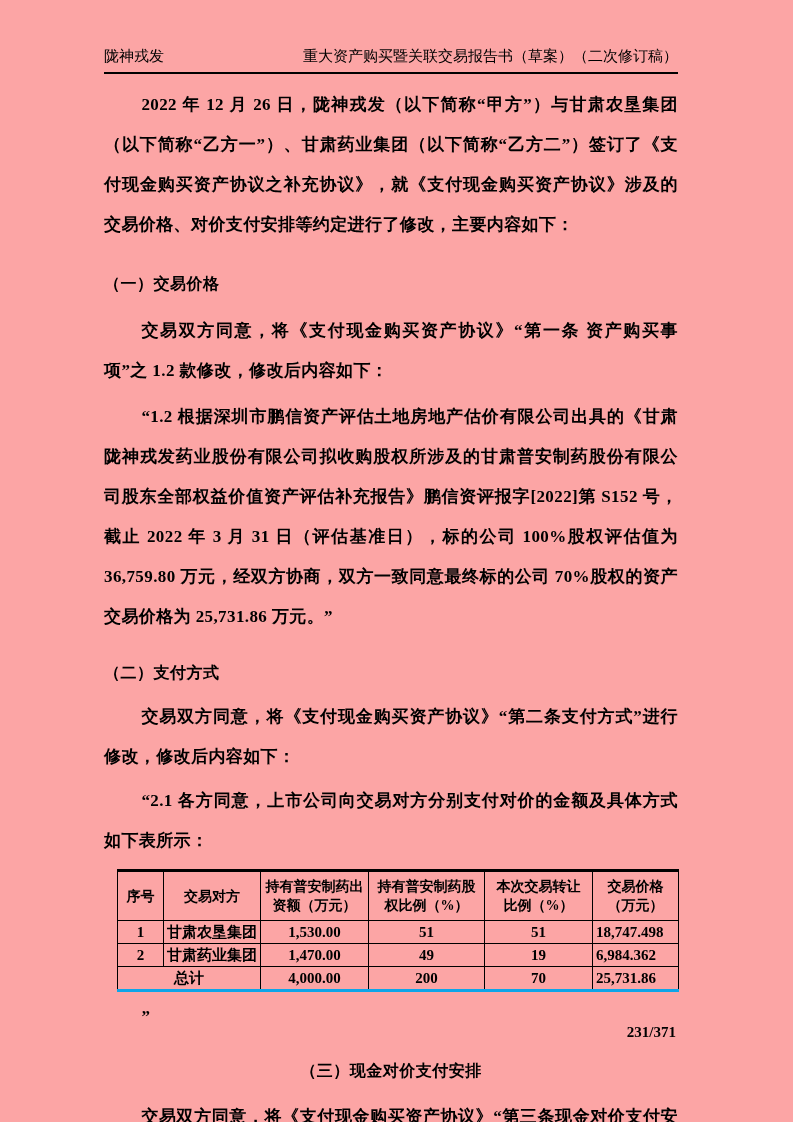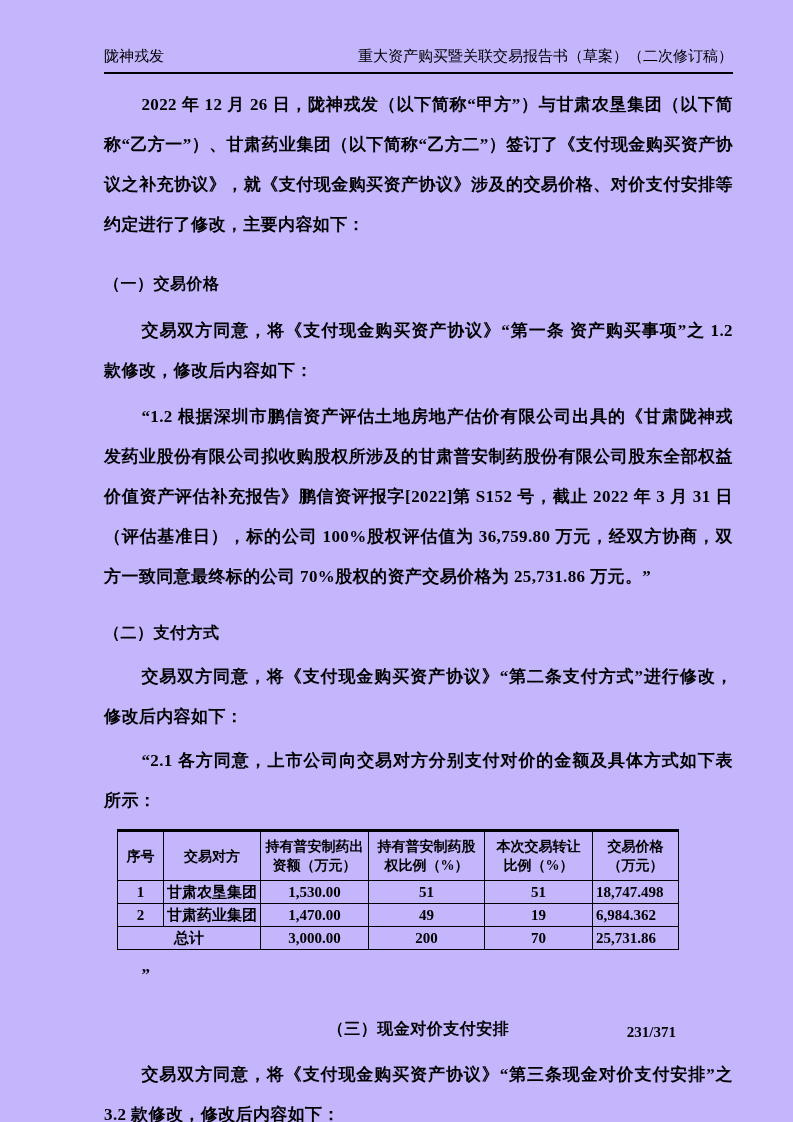--- a/index.html
+++ b/index.html
@@ -1,24 +1,24 @@
 <!DOCTYPE html>
 <html><head>
 <meta charset="utf-8">
 <style>
   html, body { margin: 0; padding: 0; background: #ffffff; }
   .page {
     position: relative;
     width: 793px;
     height: 1122px;
     margin: 0 auto;
-    background: #c4b5fd;
+    background: #fca5a5;
     color: #000000;
     box-sizing: border-box;
-    padding: 46px 60px 0 104px;
+    padding: 46px 115px 0 104px;
     font-family: "Liberation Serif", "DejaVu Serif", serif;
     overflow: hidden;
   }
   .header {
     display: flex;
     justify-content: space-between;
     align-items: flex-end;
     font-size: 15px;
     line-height: 20px;
     padding-bottom: 6px;
@@ -49,21 +49,21 @@
   .mt-p2b    { margin-top: 4px;  }
   .mt-quote  { margin-top: 5px;  }
   .mt-h3     { margin-top: 21px; text-align: center; }
   .mt-p3a    { margin-top: 13px; }
   .pay-table {
     width: 561px;
     margin: 8px 0 0 13px;
     border-collapse: collapse;
     table-layout: fixed;
     border-top: 3px solid #000;
-    border-bottom: 1px solid #0ea5e9;
+    border-bottom: 3px solid #0ea5e9;
   }
   .pay-table th, .pay-table td { border: 1px solid #000; font-weight: bold; }
   .pay-table th {
     font-size: 14px;
     line-height: 19px;
     padding: 5px 2px;
     text-align: center;
     vertical-align: middle;
     white-space: pre-line;
   }
@@ -138,21 +138,21 @@
       <tr>
         <td>2</td>
         <td>甘肃药业集团</td>
         <td>1,470.00</td>
         <td>49</td>
         <td>19</td>
         <td class="num-right">6,984.362</td>
       </tr>
       <tr>
         <td colspan="2">总计</td>
-        <td>3,000.00</td>
+        <td>4,000.00</td>
         <td>200</td>
         <td>70</td>
         <td class="num-right">25,731.86</td>
       </tr>
     </tbody>
   </table>
 
   <p class="para mt-quote">”</p>
 
   <h3 class="heading mt-h3">（三）现金对价支付安排</h3>

